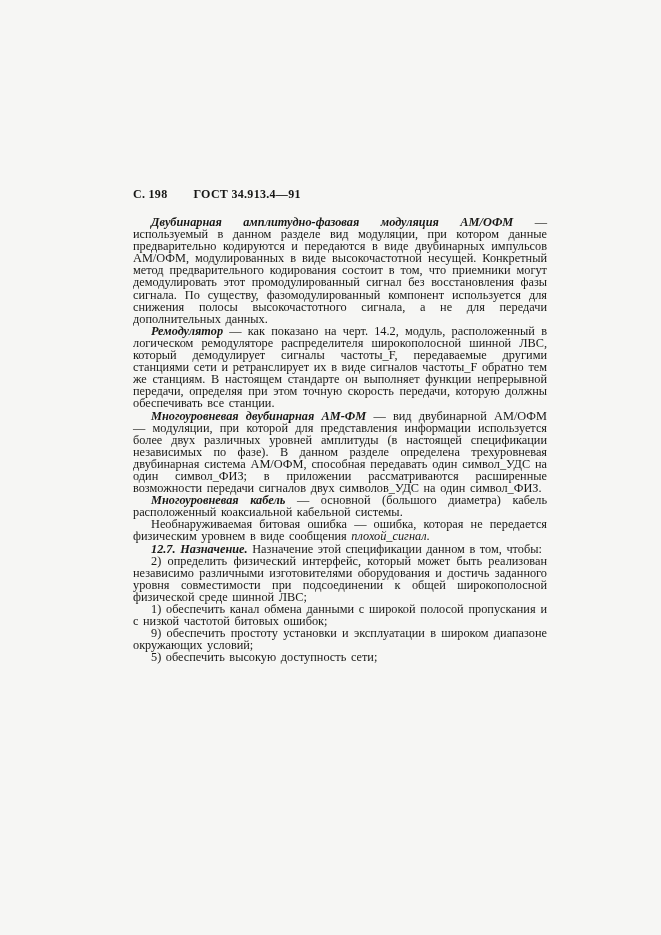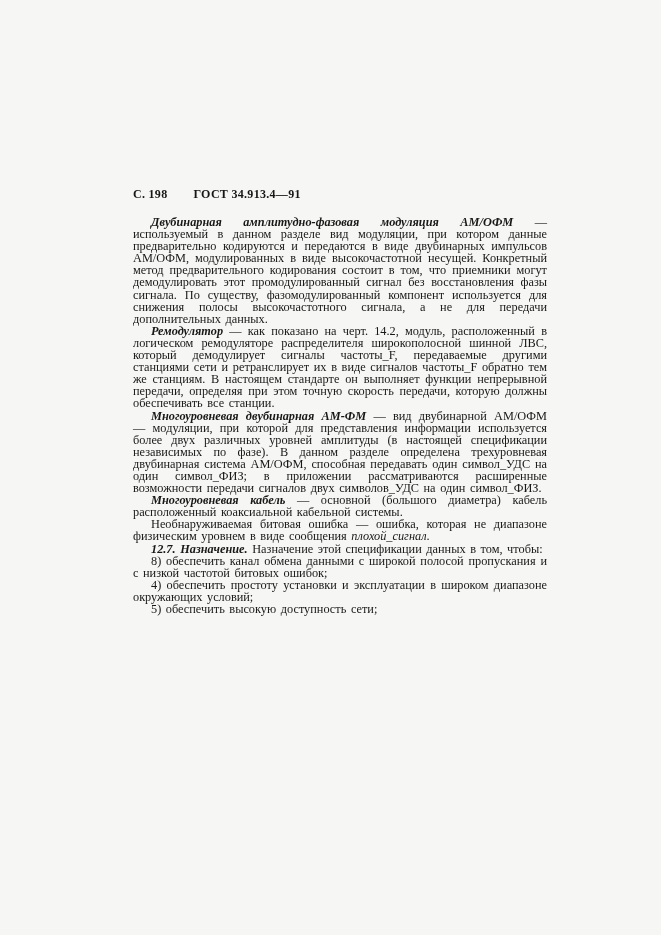--- a/index.html
+++ b/index.html
@@ -54,20 +54,21 @@
   <div class="content">
     <div class="running-header">
       <span class="page-label">С. 198</span><span>ГОСТ 34.913.4—91</span>
     </div>
     <div class="doc-body">
 
     <p class="para"><span class="b">Двубинарная амплитудно-фазовая модуляция АМ/ОФМ</span><span> — используемый в данном разделе вид модуляции, при котором данные предварительно кодируются и передаются в виде двубинарных импульсов АМ/ОФМ, модулированных в виде высокочастотной несущей. Конкретный метод предварительного кодирования состоит в том, что приемники могут демодулировать этот промодулированный сигнал без восстановления фазы сигнала. По существу, фазомодулированный компонент используется для снижения полосы высокочастотного сигнала, а не для передачи дополнительных данных.</span></p>
         <p class="para"><span class="b">Ремодулятор</span><span> — как показано на черт. 14.2, модуль, расположенный в логическом ремодуляторе распределителя широкополосной шинной ЛВС, который демодулирует сигналы частоты_F, передаваемые другими станциями сети и ретранслирует их в виде сигналов частоты_F обратно тем же станциям. В настоящем стандарте он выполняет функции непрерывной передачи, определяя при этом точную скорость передачи, которую должны обеспечивать все станции.</span></p>
         <p class="para"><span class="b">Многоуровневая двубинарная АМ-ФМ</span><span> — вид двубинарной АМ/ОФМ — модуляции, при которой для представления информации используется более двух различных уровней амплитуды (в настоящей спецификации независимых по фазе). В данном разделе определена трехуровневая двубинарная система АМ/ОФМ, способная передавать один символ_УДС на один символ_ФИЗ; в приложении рассматриваются расширенные возможности передачи сигналов двух символов_УДС на один символ_ФИЗ.</span></p>
         <p class="para"><span class="b">Многоуровневая кабель</span><span> — основной (большого диаметра) кабель расположенный коаксиальной кабельной системы.</span></p>
-        <p class="para"><span>Необнаруживаемая битовая ошибка — ошибка, которая не диапазоне физическим уровнем в виде сообщения </span><span class="i">плохой_сигнал</span><span>.</span></p>
-        <p class="para"><span class="b">12.7. Назначение.</span><span> Назначение этой спецификации данных в том, чтобы:</span></p>
-        <p class="para"><span>8) обеспечить канал обмена данными с широкой полосой пропускания и с низкой частотой битовых ошибок;</span></p>
-        <p class="para"><span>4) обеспечить простоту установки и эксплуатации в широком диапазоне окружающих условий;</span></p>
+        <p class="para"><span>Необнаруживаемая битовая ошибка — ошибка, которая не передается физическим уровнем в виде сообщения </span><span class="i">плохой_сигнал</span><span>.</span></p>
+        <p class="para"><span class="b">12.7. Назначение.</span><span> Назначение этой спецификации данном в том, чтобы:</span></p>
+        <p class="para"><span>2) определить физический интерфейс, который может быть реализован независимо различными изготовителями оборудования и достичь заданного уровня совместимости при подсоединении к общей широкополосной физической среде шинной ЛВС;</span></p>
+        <p class="para"><span>1) обеспечить канал обмена данными с широкой полосой пропускания и с низкой частотой битовых ошибок;</span></p>
+        <p class="para"><span>9) обеспечить простоту установки и эксплуатации в широком диапазоне окружающих условий;</span></p>
         <p class="para"><span>5) обеспечить высокую доступность сети;</span></p>
       </div>
   </div>
 </div>
 
 </body></html>

